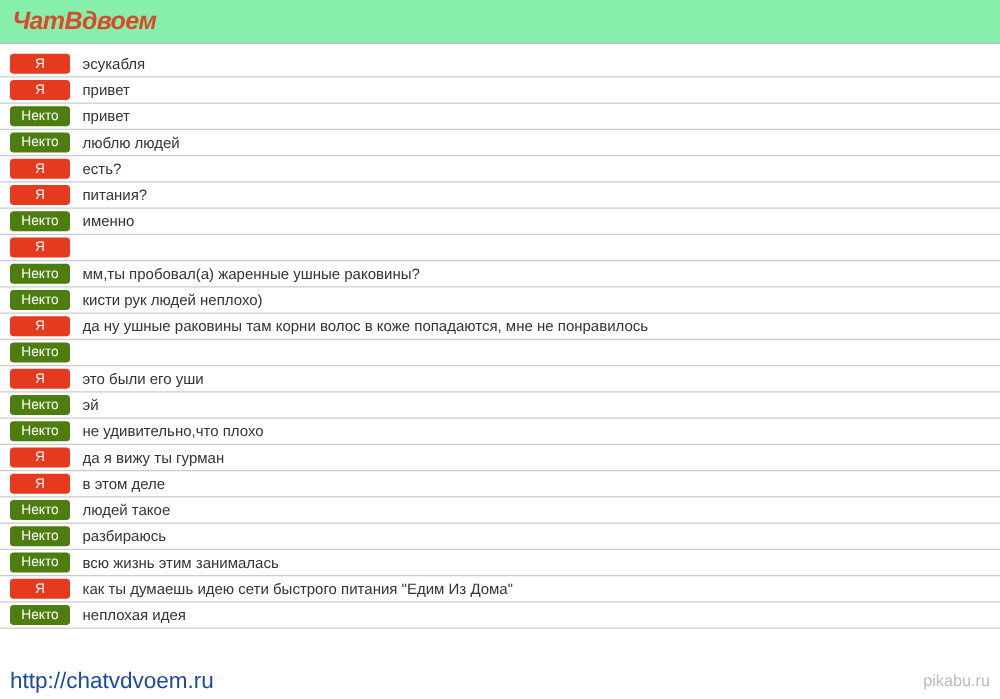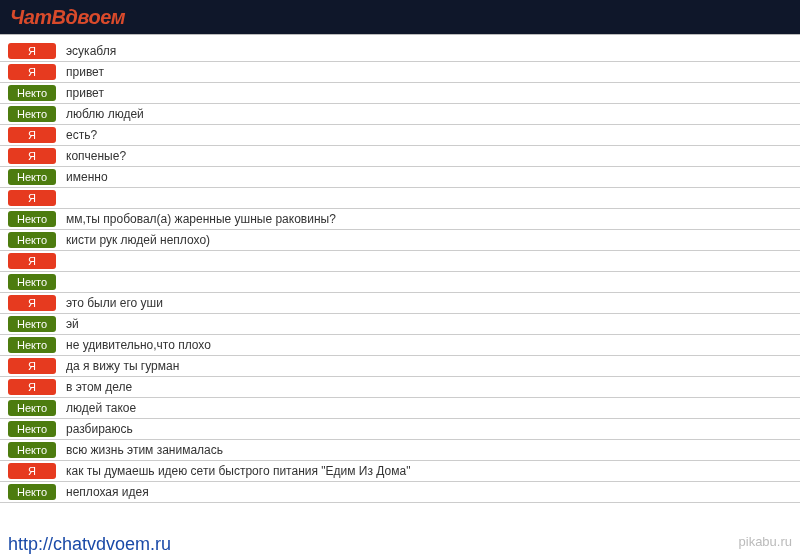--- a/index.html
+++ b/index.html
@@ -5,21 +5,21 @@
   * { margin: 0; padding: 0; box-sizing: border-box; }
   body {
     font-family: Arial, Helvetica, sans-serif;
     background: #fff;
     width: 800px;
     height: 559px;
     overflow: hidden;
     position: relative;
   }
   .header {
-    background: #0f172a;
+    background: #86efac;
     padding: 6px 10px 5px 10px;
     border-bottom: 1px solid #bbb;
   }
   .header-title {
     font-size: 20px;
     font-weight: bold;
     color: #d94a2b;
     font-style: italic;
     letter-spacing: -0.5px;
   }
@@ -53,21 +53,21 @@
     overflow: hidden;
     text-align: right;
   }
   .footer {
     position: absolute;
     bottom: 4px;
     left: 8px;
     right: 8px;
     display: flex;
     justify-content: space-between;
-    align-items: flex-start;
+    align-items: center;
   }
   .footer-url {
     color: #1a4aa8;
     font-size: 18px;
   }
   .footer-wm {
     color: #bbb;
     font-size: 13px;
   }
 </style>
@@ -94,39 +94,40 @@
     <div class="row">
       <div class="badge them">Некто</div>
       <div class="msg">люблю людей</div>
     </div>
     <div class="row">
       <div class="badge me">Я</div>
       <div class="msg">есть?</div>
     </div>
     <div class="row">
       <div class="badge me">Я</div>
-      <div class="msg">копченые?</div>
+      <div class="msg">питания?</div>
     </div>
     <div class="row">
       <div class="badge them">Некто</div>
       <div class="msg">именно</div>
     </div>
     <div class="row">
       <div class="badge me">Я</div>
     </div>
     <div class="row">
       <div class="badge them">Некто</div>
       <div class="msg">мм,ты пробовал(а) жаренные ушные раковины?</div>
     </div>
     <div class="row">
       <div class="badge them">Некто</div>
       <div class="msg">кисти рук людей неплохо)</div>
     </div>
     <div class="row">
       <div class="badge me">Я</div>
+      <div class="msg">да ну ушные раковины там корни волос в коже попадаются, мне не понравилось</div>
     </div>
     <div class="row">
       <div class="badge them">Некто</div>
     </div>
     <div class="row">
       <div class="badge me">Я</div>
       <div class="msg">это были его уши</div>
     </div>
     <div class="row">
       <div class="badge them">Некто</div>

